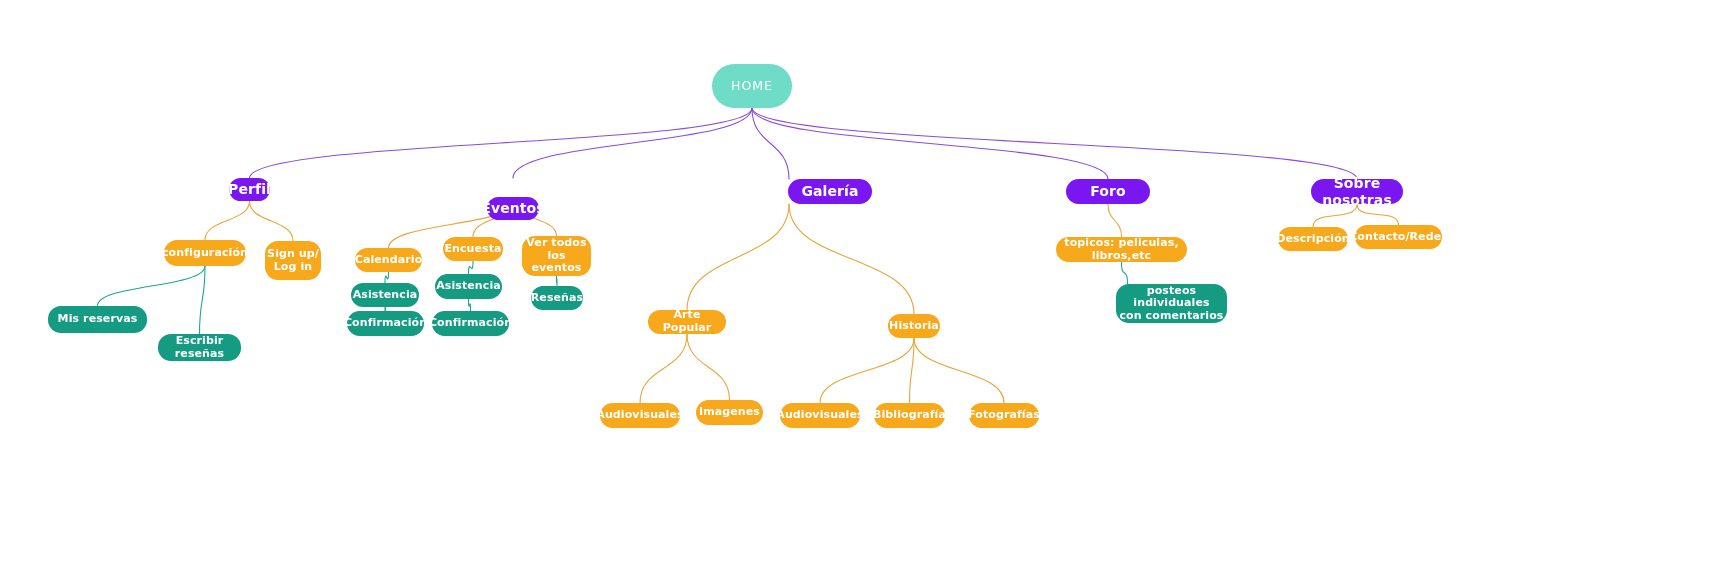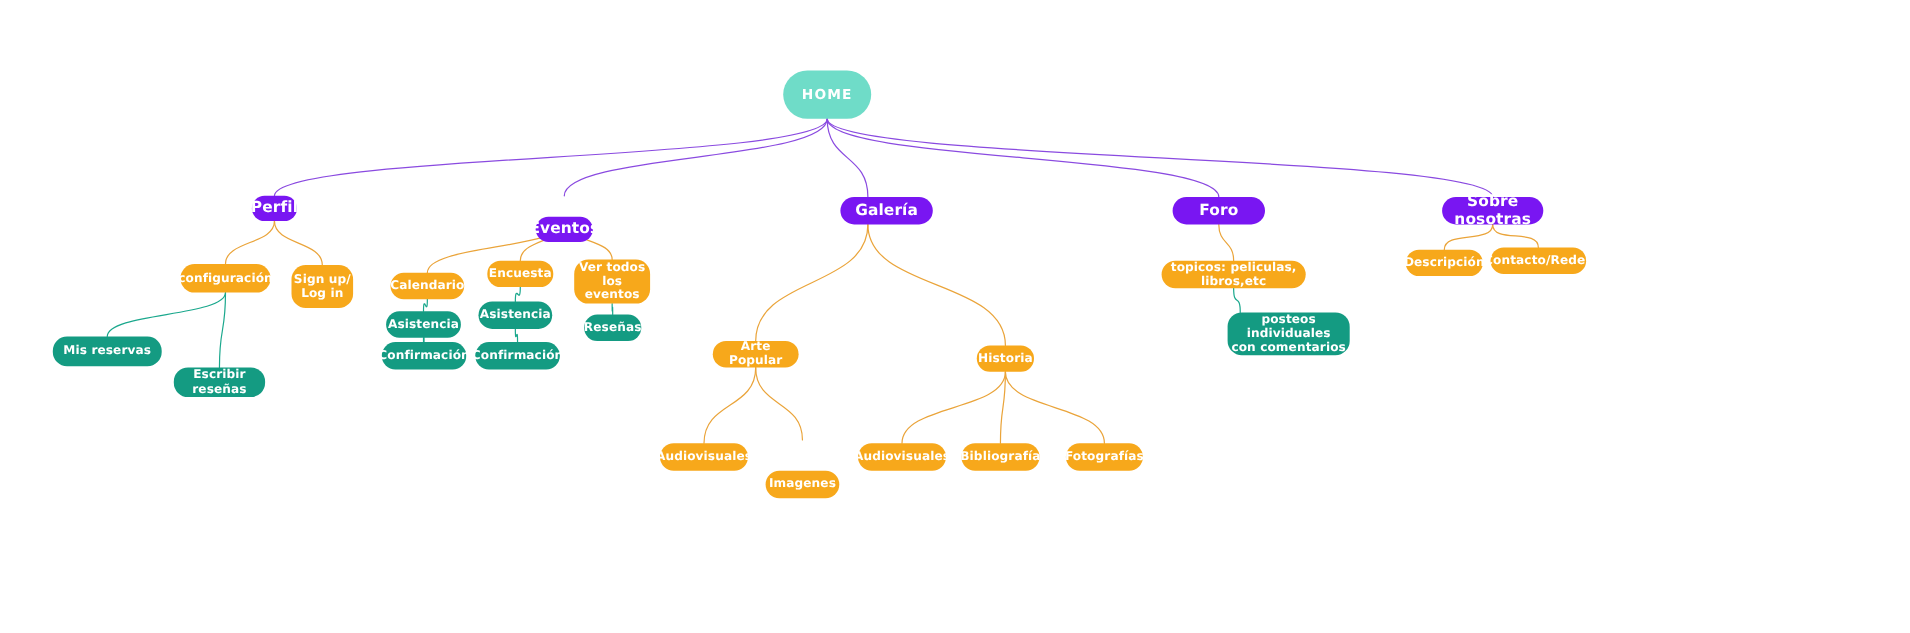--- a/index.html
+++ b/index.html
@@ -14,21 +14,21 @@
   .node{
     position:absolute;
     box-sizing:border-box;
     display:flex;align-items:center;justify-content:center;
     text-align:center;
     color:#ffffff;
     border-radius:14px;
     letter-spacing:.1px;
     line-height:1.15;
     white-space:pre-line;
-    font-weight:700;
+    font-weight:400;
   }
   .node.root{
     background:#6fdcc8;
     border-radius:26px;
     font-size:12.5px;
     letter-spacing:1px;
   }
   .node.lvl1{ background:#7916f2; border-radius:13px; font-size:14px; font-weight:700;}
   .node.lvl2{ background:#f7a81b; border-radius:13px; font-size:11px; font-weight:600;}
   .node.lvl3{ background:#149b82; border-radius:13px; font-size:11px; font-weight:600;}
@@ -64,40 +64,40 @@
       <path d="M 914 338 C 914 373.75, 1004 367.25, 1004 403" fill="none" stroke="#eaa43a" stroke-width="1.1" stroke-linecap="round"></path>
       <path d="M 1108 204 C 1108 222.15, 1121.5 218.85, 1121.5 237" fill="none" stroke="#eaa43a" stroke-width="1.1" stroke-linecap="round"></path>
       <path d="M 1121.5 262 C 1121.5 280, 1127.5 266, 1127.5 284" fill="none" stroke="#1ba88d" stroke-width="1.1" stroke-linecap="round"></path>
       <path d="M 1357 204 C 1357 222, 1313 209, 1313 227" fill="none" stroke="#eaa43a" stroke-width="1.1" stroke-linecap="round"></path>
       <path d="M 1357 204 C 1357 222, 1398.5 207, 1398.5 225" fill="none" stroke="#eaa43a" stroke-width="1.1" stroke-linecap="round"></path>
     </svg>
   <div id="node-layer">
       <div class="node root" style="left: 712px; top: 64px; width: 80px; height: 44px;">HOME</div>
       <div class="node lvl1" style="left: 229px; top: 178px; width: 41px; height: 23px;">Perfil</div>
       <div class="node lvl1" style="left: 487px; top: 178px; width: 52px; height: 23px; margin-top: 19px;">Eventos</div>
-      <div class="node lvl1" style="left: 764px; top: 179px; width: 84px; height: 25px;">Galería</div>
+      <div class="node lvl1" style="left: 788px; top: 179px; width: 84px; height: 25px;">Galería</div>
       <div class="node lvl1" style="left: 1066px; top: 179px; width: 84px; height: 25px; text-align: right;">Foro</div>
       <div class="node lvl1" style="left: 1311px; top: 179px; width: 92px; height: 25px;">Sobre nosotras</div>
       <div class="node lvl2" style="left: 164px; top: 240px; width: 82px; height: 26px;">configuración</div>
       <div class="node lvl2" style="left: 265px; top: 241px; width: 56px; height: 39px;">Sign up/
 Log in</div>
       <div class="node lvl3" style="left: 48px; top: 306px; width: 99px; height: 27px;">Mis reservas</div>
       <div class="node lvl3" style="left: 158px; top: 334px; width: 83px; height: 27px;">Escribir reseñas</div>
       <div class="node lvl2" style="left: 355px; top: 248px; width: 67px; height: 24px;">Calendario</div>
       <div class="node lvl3" style="left: 351px; top: 283px; width: 68px; height: 24px;">Asistencia</div>
       <div class="node lvl3" style="left: 347px; top: 311px; width: 77px; height: 25px;">Confirmación</div>
       <div class="node lvl2" style="left: 443px; top: 237px; width: 60px; height: 24px;">Encuesta</div>
       <div class="node lvl3" style="left: 435px; top: 274px; width: 67px; height: 25px;">Asistencia</div>
       <div class="node lvl3" style="left: 432px; top: 311px; width: 77px; height: 25px;">Confirmación</div>
       <div class="node lvl2" style="left: 522px; top: 236px; width: 69px; height: 40px;">Ver todos
 los eventos</div>
       <div class="node lvl3" style="left: 531px; top: 286px; width: 52px; height: 24px;">Reseñas</div>
       <div class="node lvl2" style="left: 648px; top: 310px; width: 78px; height: 24px;">Arte Popular</div>
       <div class="node lvl2" style="left: 600px; top: 403px; width: 80px; height: 25px;">Audiovisuales</div>
-      <div class="node lvl2" style="left: 696px; top: 400px; width: 67px; height: 25px; margin-top: 28px;">Imagenes</div>
+      <div class="node lvl2" style="left: 696px; top: 400px; width: 67px; height: 25px;">Imagenes</div>
       <div class="node lvl2" style="left: 888px; top: 314px; width: 52px; height: 24px;">Historia</div>
       <div class="node lvl2" style="left: 780px; top: 403px; width: 80px; height: 25px;">Audiovisuales</div>
       <div class="node lvl2" style="left: 874px; top: 403px; width: 71px; height: 25px;">Bibliografía</div>
       <div class="node lvl2" style="left: 969px; top: 403px; width: 70px; height: 25px;">Fotografías</div>
       <div class="node lvl2" style="left: 1056px; top: 237px; width: 131px; height: 25px;">topicos: peliculas, libros,etc</div>
       <div class="node lvl3" style="left: 1072px; top: 284px; width: 111px; height: 39px; margin-left: 44px;">posteos individuales
 con comentarios</div>
       <div class="node lvl2" style="left: 1278px; top: 227px; width: 70px; height: 24px;">Descripción</div>
       <div class="node lvl2" style="left: 1355px; top: 225px; width: 87px; height: 24px;">Contacto/Redes</div>
     </div>

